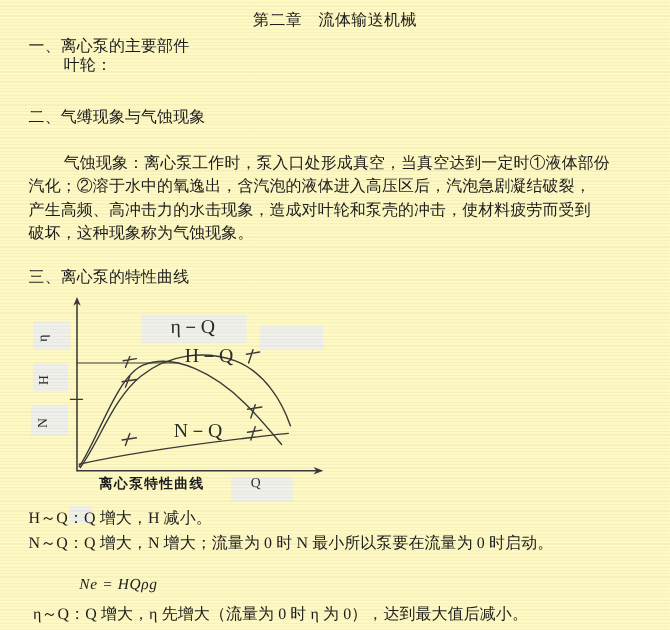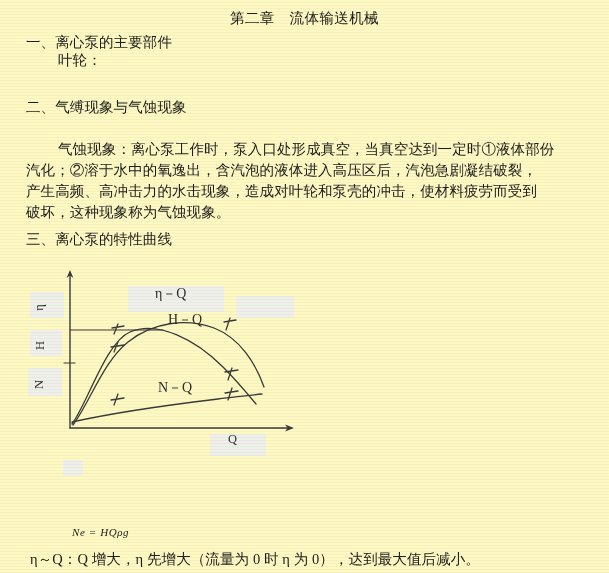--- a/index.html
+++ b/index.html
@@ -43,21 +43,21 @@
     white-space: pre;
     letter-spacing: 0.1px;
   }
   .heading { left: 26px; }
   .indent1 { left: 58px; }
   .flow    { left: 26px; text-align: center; }
   .post    { left: 26px; }
   .formula {
     left: 72px;
     font-style: italic;
-    font-size: 11px;
+    font-size: 14px;
     letter-spacing: 0.6px;
   }
 
   
   #figure {
     position: absolute;
     left: 18px;
     top: 262px;
     width: 300px;
     height: 200px;
@@ -81,21 +81,21 @@
     position: absolute;
     font-family: "Liberation Serif", serif;
     font-size: 12.5px;
     transform: rotate(-90deg);
     transform-origin: 50% 50%;
     color: #2a2a2a;
   }
   .curve-label {
     position: absolute;
     font-family: "Liberation Serif", serif;
-    font-size: 14px;
+    font-size: 18px;
     white-space: pre;
     color: #2b2b2b;
   }
   .axis-q {
     position: absolute;
     font-family: "Liberation Serif", serif;
     font-size: 12.5px;
     color: #2b2b2b;
   }
 
@@ -133,21 +133,21 @@
 
   <div class="tline heading" style="top:32px;">一、离心泵的主要部件</div>
   <div class="tline indent1" style="top:50px;">叶轮：</div>
 
   <div class="tline heading" style="top:97px;">二、气缚现象与气蚀现象</div>
   <div class="tline indent1" style="top:139px;font-family:Liberation Serif, serif;">气蚀现象：离心泵工作时，泵入口处形成真空，当真空达到一定时①液体部份</div>
   <div class="tline flow" style="top:160px;">汽化；②溶于水中的氧逸出，含汽泡的液体进入高压区后，汽泡急剧凝结破裂，</div>
   <div class="tline flow" style="top:181px;">产生高频、高冲击力的水击现象，造成对叶轮和泵壳的冲击，使材料疲劳而受到</div>
   <div class="tline flow" style="top:202px;">破坏，这种现象称为气蚀现象。</div>
 
-  <div class="tline heading" style="top:229px;">三、离心泵的特性曲线</div>
+  <div class="tline heading" style="top:242px;">三、离心泵的特性曲线</div>
 
   <div id="figure">
     <svg width="300" height="200" viewBox="0 0 300 200" xmlns="http://www.w3.org/2000/svg">
       <g stroke="#3a3a3a" fill="none" stroke-width="1.4" stroke-linecap="round">
 
         <line x1="52" y1="12" x2="52" y2="166"></line>
         <path d="M52 8 L48.6 16 L52 13.6 L55.4 16 Z" fill="#3a3a3a" stroke="none"></path>
 
         <line x1="52" y1="166" x2="270" y2="166"></line>
         <path d="M276 166 L267 162.6 L269.6 166 L267 169.4 Z" fill="#3a3a3a" stroke="none"></path>
@@ -177,20 +177,23 @@
   <div class="axis-letter" style="left:36px;top:300px;">η</div>
   <div class="axis-letter" style="left:36px;top:338px;">H</div>
   <div class="axis-letter" style="left:35px;top:377px;">N</div>
 
   <div class="curve-label" style="left:155px;top:285px;">η－Q</div>
   <div class="curve-label" style="left:168px;top:311px;">H－Q</div>
   <div class="curve-label" style="left:158px;top:379px;">N－Q</div>
 
   <div class="axis-q" style="left:228px;top:432px;">Q</div>
 
+  <div class="fig-caption">离心泵特性曲线</div>
 
+  <div class="tline post" style="top:461px;">H～Q：Q 增大，H 减小。</div>
+  <div class="tline post" style="top:484px;">N～Q：Q 增大，N 增大；流量为 0 时 N 最小所以泵要在流量为 0 时启动。</div>
 
   <div class="tline formula" style="top:522px;">Ne = HQρg</div>
 
   <div class="tline post" style="top:549px;left:30px;">η～Q：Q 增大，η 先增大（流量为 0 时 η 为 0），达到最大值后减小。</div>
 
   <div id="grain"></div>
 </div>
 
 </body></html>

